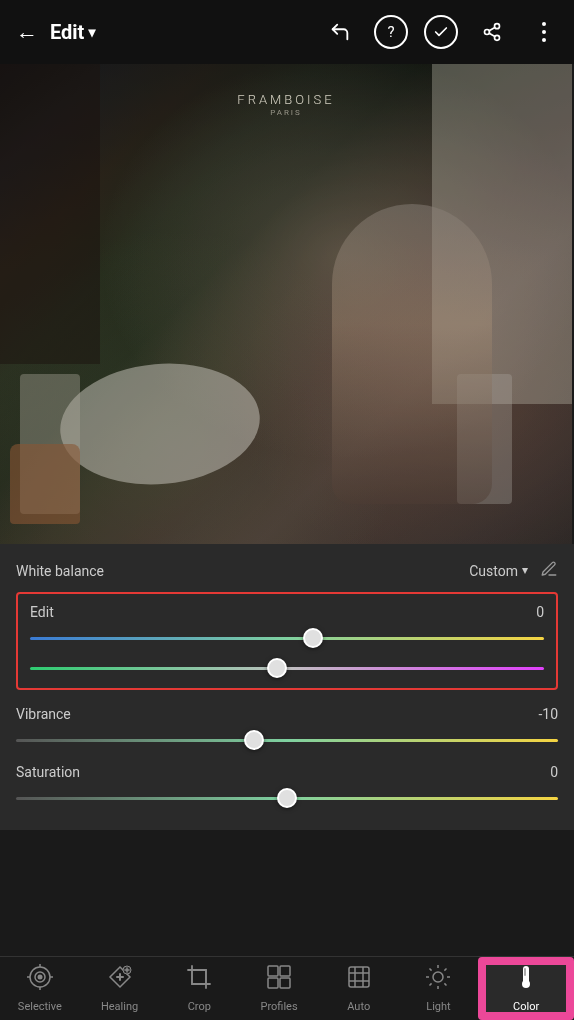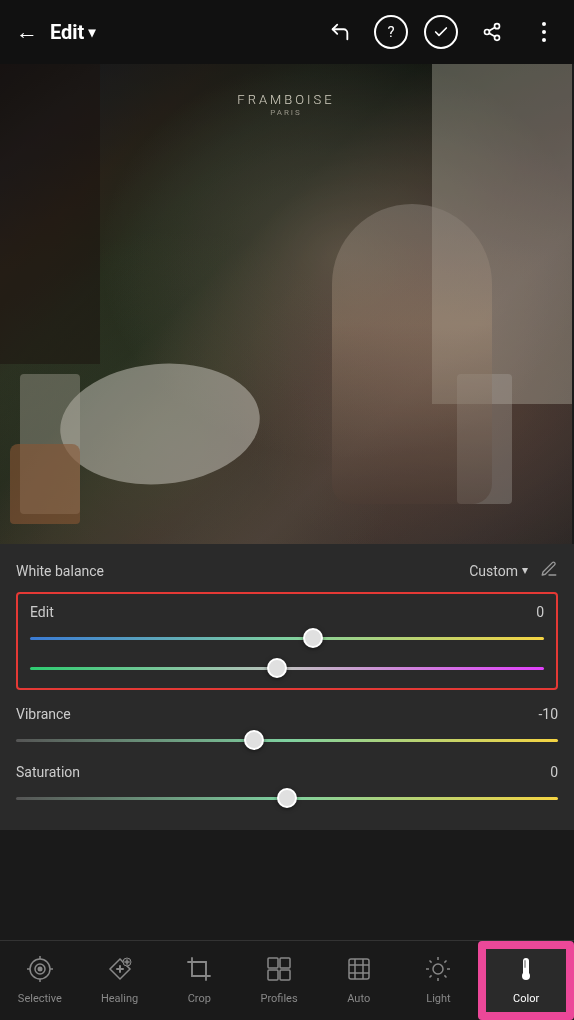--- a/index.html
+++ b/index.html
@@ -304,21 +304,21 @@
       margin-bottom: 14px;
     }
     .slider-row-plain .slider-header {
       display: flex;
       justify-content: space-between;
       margin-bottom: 8px;
     }
 
     
     .bottom-nav {
-      height: 80px;
+      height: 64px;
       background: #1a1a1a;
       display: flex;
       align-items: stretch;
       border-top: 1px solid #333;
       position: absolute;
       bottom: 0;
       left: 0;
       right: 0;
     }
     .nav-item {

